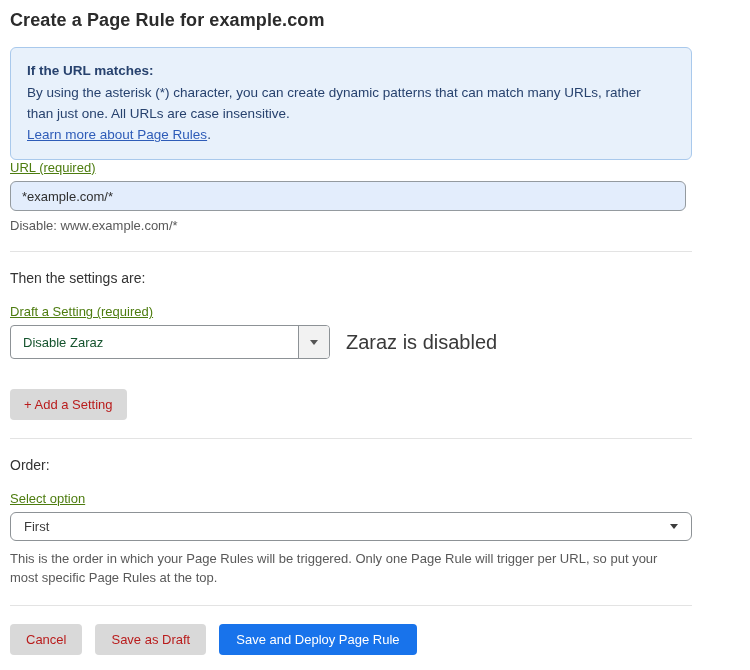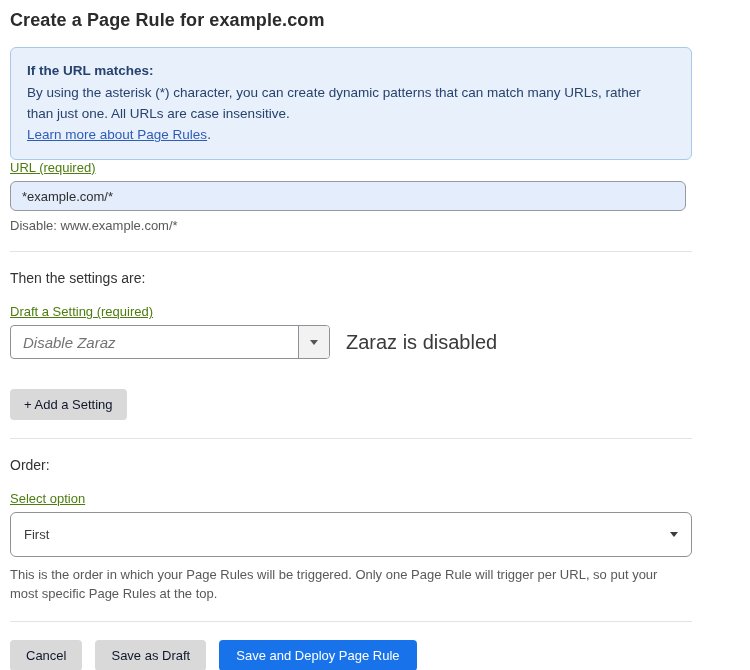--- a/index.html
+++ b/index.html
@@ -56,49 +56,49 @@
     display: flex; align-items: stretch;
     width: 320px; height: 34px;
     background: #ffffff;
     border: 1px solid #8d9296;
     border-radius: 4px;
     cursor: pointer;
     overflow: hidden;
   }
   .custom-select .select-value {
     flex: 1; display: flex; align-items: center;
-    padding-left: 12px; font-size: 15px; color: #737373; font-style: italic;
+    padding-left: 12px; font-size: 13px; color: #14532d;
   }
   .custom-select .select-arrow-btn {
     width: 31px; background: #f2f2f2;
     border-left: 1px solid #8d9296;
     display: flex; align-items: center; justify-content: center;
   }
   .tri-down {
     width: 0; height: 0;
     border-left: 4px solid transparent;
     border-right: 4px solid transparent;
     border-top: 5px solid #555555;
   }
   .setting-status { font-size: 20px; color: #3a3a3a; margin-left: 16px; }
 
   .btn {
     display: inline-block;
     border: none; border-radius: 4px;
     font-family: "Liberation Sans", "DejaVu Sans", sans-serif;
-    font-size: 13px; color: #0f172a;
+    font-size: 13px; color: #b91c1c;
     background: #d9d9d9;
     padding: 8px 16px;
     cursor: pointer;
   }
   .btn-add { padding: 8px 14px; }
 
   .order-select {
     display: flex; align-items: center; justify-content: space-between;
-    width: 682px; height: 45px;
+    width: 682px; height: 29px;
     background: #ffffff;
     border: 1px solid #8d9296;
     border-radius: 6px;
     padding: 0 13px;
     font-size: 13px; color: #3c3c3c;
     cursor: pointer;
     margin-top: 2px;
   }
   .order-select .tri-down { border-top-color: #3c3c3c; }
 

